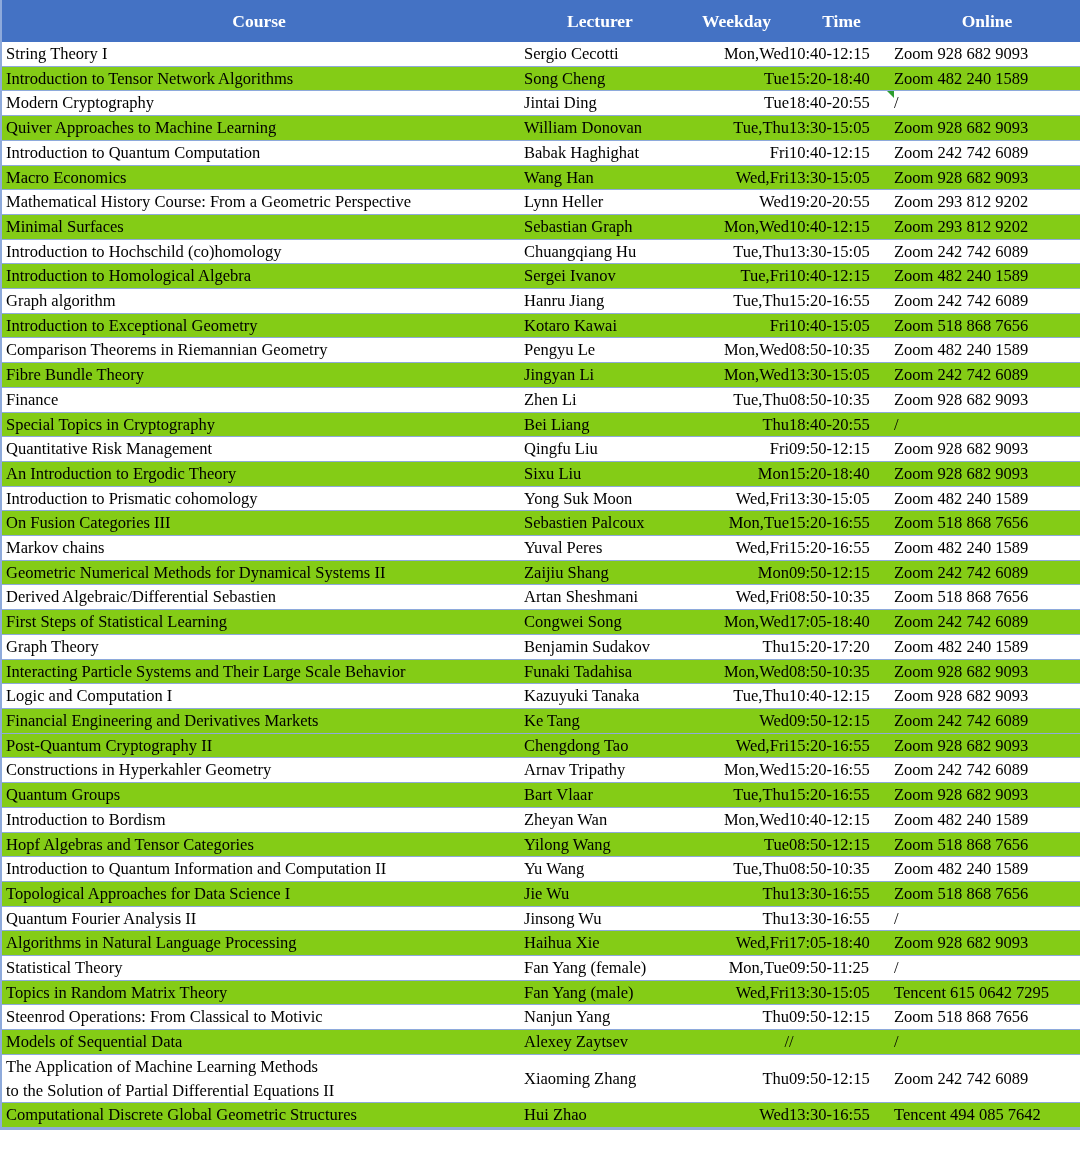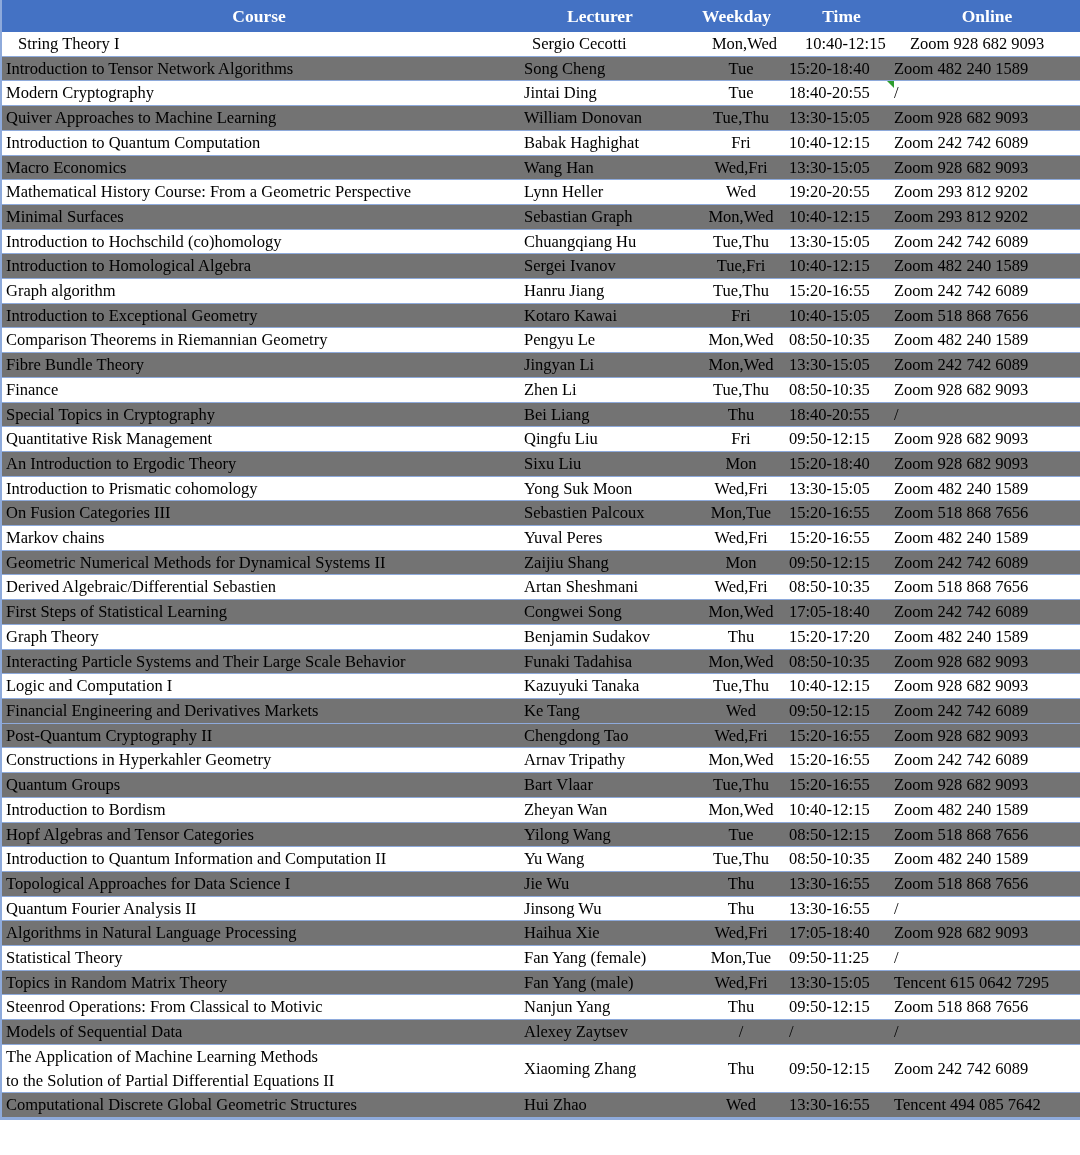--- a/index.html
+++ b/index.html
@@ -23,47 +23,47 @@
   col.c-lecturer { width: 168px; }
   col.c-weekday  { width: 105px; }
   col.c-time     { width: 105px; }
   col.c-online   { width: 187px; }
 
   thead th {
     background: #4472C4;
     color: #ffffff;
     font-weight: bold;
     font-size: 17.5px;
-    height: 32px;
+    height: 42px;
     text-align: center;
     vertical-align: middle;
     padding: 0;
     border: none;
   }
 
   tbody td {
     font-size: 16.5px;
     color: #000000;
     height: 23.7px;
     line-height: 23.7px;
     padding: 0;
     vertical-align: middle;
     border-top: 1px solid #8EAADB;
     overflow: hidden;
   }
-  tbody tr:first-child td { border-top: none; padding-left: 16px; }
-  tbody tr.shaded { background: #737373; }
+  tbody tr:first-child td { border-top: none; }
+  tbody tr.shaded { background: #84cc16; }
 
   td.cell-course {
     text-align: left;
     padding-left: 4px;
     white-space: pre-line;
   }
   td.cell-lecturer { text-align: left; padding-left: 8px; margin-left: 16px; }
-  td.cell-weekday  { text-align: center; padding-left: 9px; }
+  td.cell-weekday  { text-align: right; padding-left: 9px; }
   td.cell-time     { text-align: left; position: relative; }
   td.cell-online   { text-align: left; }
 
   .comment-marker {
     position: absolute;
     top: 0;
     right: 0;
     width: 0;
     height: 0;
     border-top: 7px solid #2E9E2E;

